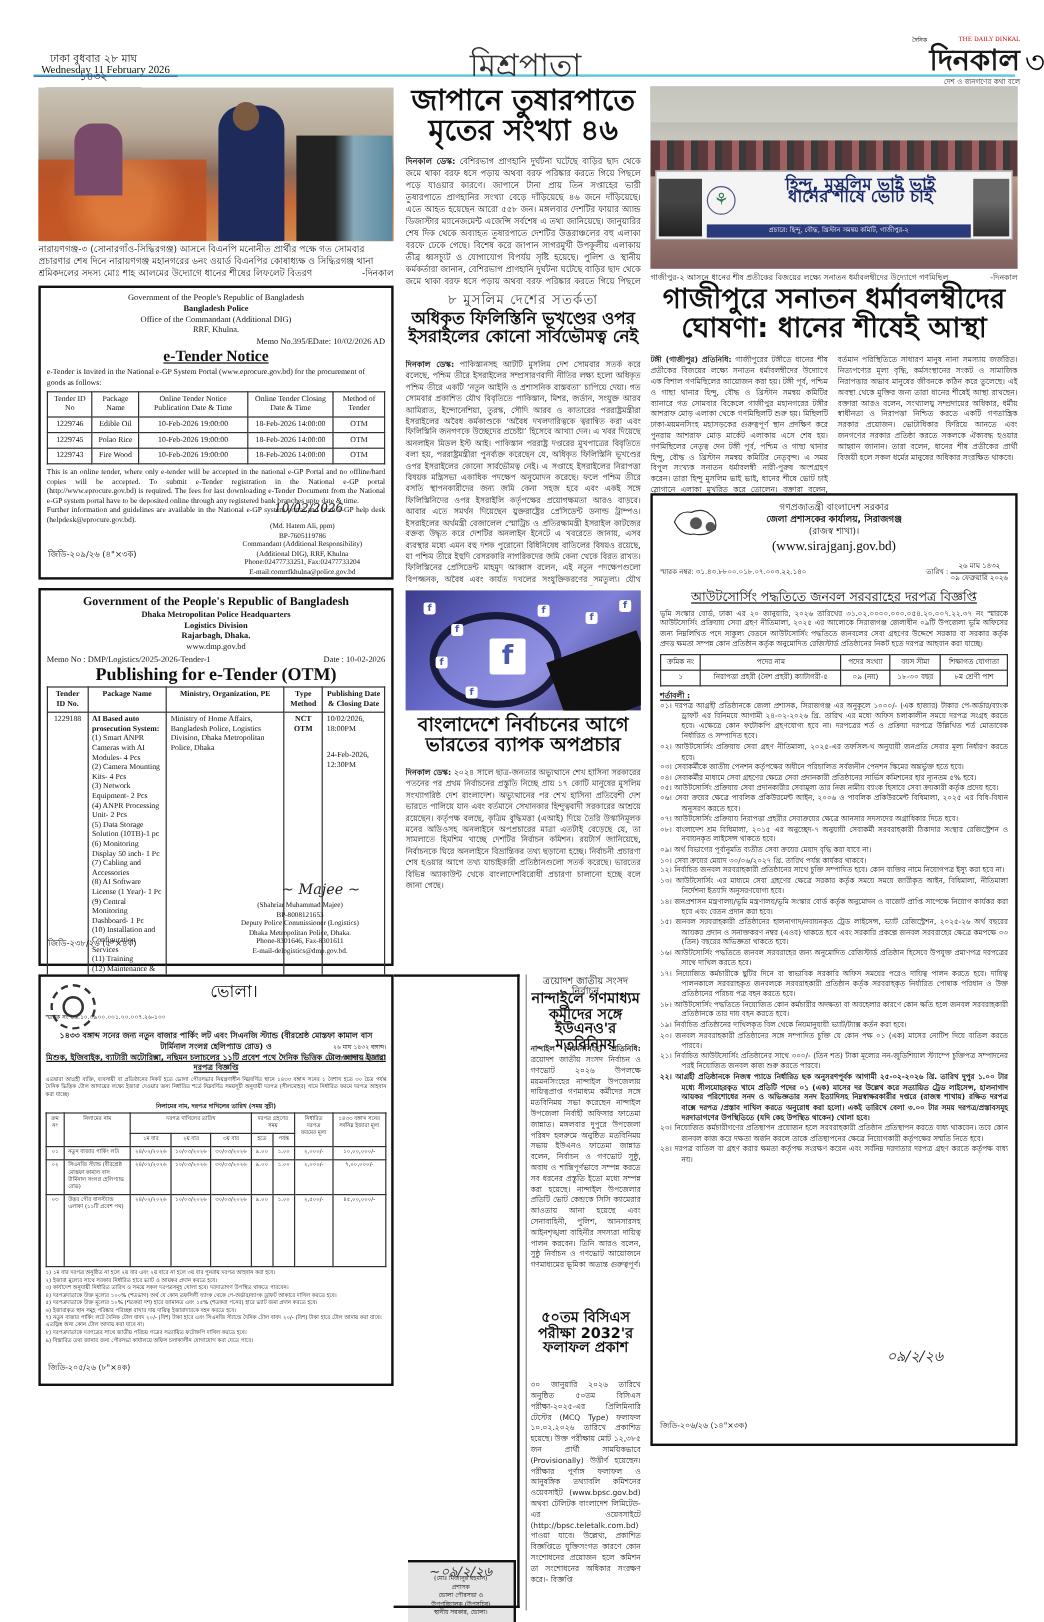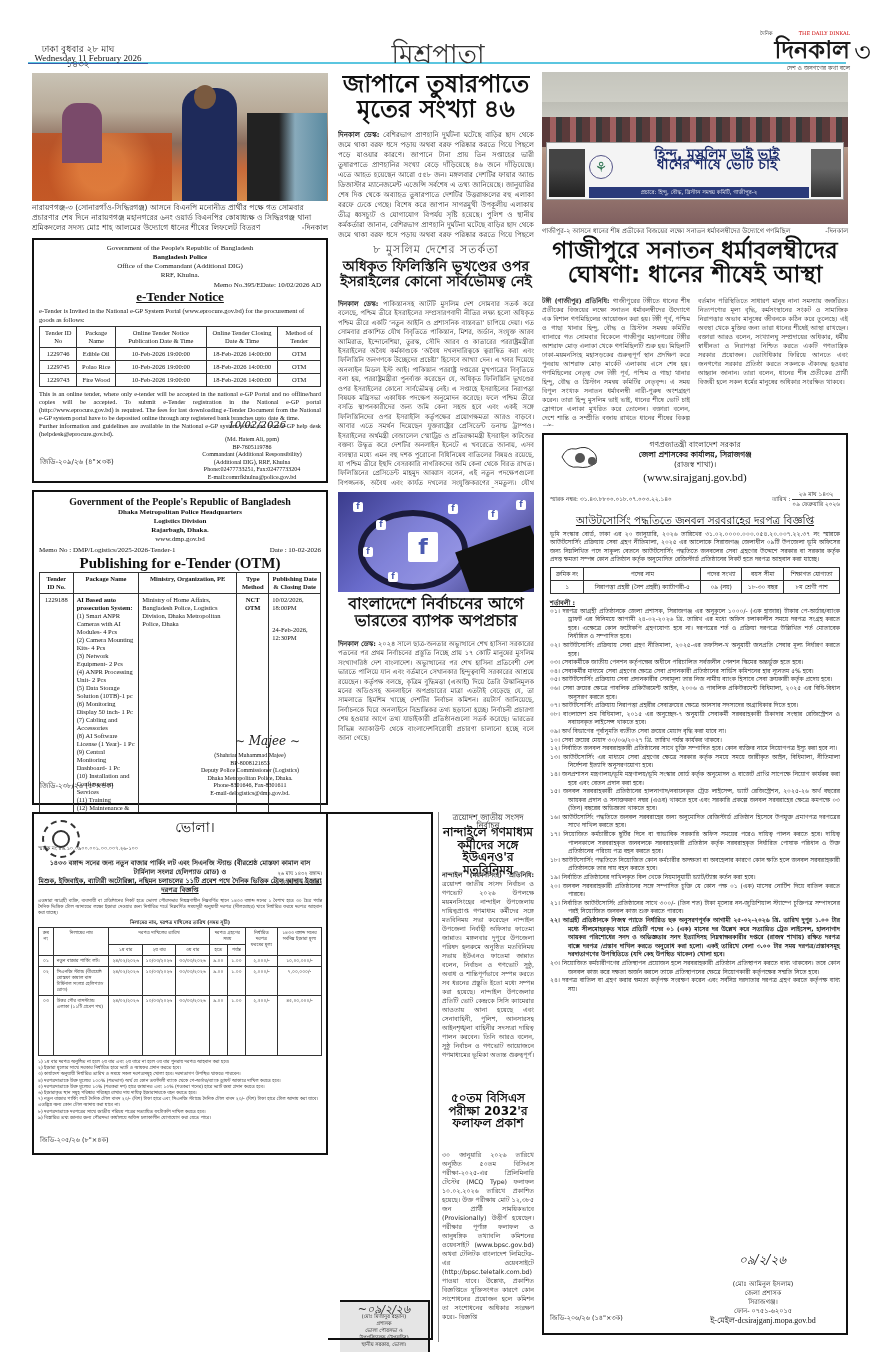--- a/index.html
+++ b/index.html
@@ -317,21 +317,21 @@
 <div class="abs caption" style="left:542px;top:226px;width:306px;font-size:6.5px">
   <span>গাজীপুর-২ আসনে ধানের শীষ প্রতীকের বিজয়ের লক্ষ্যে সনাতন ধর্মাবলম্বীদের উদ্যোগে গণমিছিল</span>
   <span style="float:right">-দিনকাল</span>
 </div>
 <div class="abs headline" style="left:542px;top:238px;width:306px;font-size:23px">গাজীপুরে সনাতন ধর্মাবলম্বীদের ঘোষণা: ধানের শীষেই আস্থা</div>
 <div class="abs body-text" style="left:542px;top:296px;width:148px;height:130px;overflow:hidden;font-size:6.3px;line-height:9px">
   <b>টঙ্গী (গাজীপুর) প্রতিনিধি:</b> <span>গাজীপুরের টঙ্গীতে ধানের শীষ প্রতীকের বিজয়ের লক্ষ্যে সনাতন ধর্মাবলম্বীদের উদ্যোগে এক বিশাল গণমিছিলের আয়োজন করা হয়। টঙ্গী পূর্ব, পশ্চিম ও গাছা থানার হিন্দু, বৌদ্ধ ও খ্রিস্টান সমন্বয় কমিটির ব্যানারে গত সোমবার বিকেলে গাজীপুর মহানগরের টঙ্গীর আশরাফ মোড় এলাকা থেকে গণমিছিলটি শুরু হয়। মিছিলটি ঢাকা-ময়মনসিংহ মহাসড়কের গুরুত্বপূর্ণ স্থান প্রদক্ষিণ করে পুনরায় আশরাফ মোড় মার্কেট এলাকায় এসে শেষ হয়। গণমিছিলের নেতৃত্ব দেন টঙ্গী পূর্ব, পশ্চিম ও গাছা থানার হিন্দু, বৌদ্ধ ও খ্রিস্টান সমন্বয় কমিটির নেতৃবৃন্দ। এ সময় বিপুল সংখ্যক সনাতন ধর্মাবলম্বী নারী-পুরুষ অংশগ্রহণ করেন। তারা হিন্দু মুসলিম ভাই ভাই, ধানের শীষে ভোট চাই স্লোগানে এলাকা মুখরিত করে তোলেন। বক্তারা বলেন, দেশে শান্তি ও সম্প্রীতি বজায় রাখতে ধানের শীষের বিকল্প নেই।</span>
 </div>
 <div class="abs body-text" style="left:698px;top:296px;width:150px;height:130px;overflow:hidden;font-size:6.3px;line-height:9px">বর্তমান পরিস্থিতিতে সাধারণ মানুষ নানা সমস্যায় জর্জরিত। নিত্যপণ্যের মূল্য বৃদ্ধি, কর্মসংস্থানের সংকট ও সামাজিক নিরাপত্তার অভাব মানুষের জীবনকে কঠিন করে তুলেছে। এই অবস্থা থেকে মুক্তির জন্য তারা ধানের শীষেই আস্থা রাখছেন। বক্তারা আরও বলেন, সংখ্যালঘু সম্প্রদায়ের অধিকার, ধর্মীয় স্বাধীনতা ও নিরাপত্তা নিশ্চিত করতে একটি গণতান্ত্রিক সরকার প্রয়োজন। ভোটাধিকার ফিরিয়ে আনতে এবং জনগণের সরকার প্রতিষ্ঠা করতে সকলকে ঐক্যবদ্ধ হওয়ার আহ্বান জানান। তারা বলেন, ধানের শীষ প্রতীকের প্রার্থী বিজয়ী হলে সকল ধর্মের মানুষের অধিকার সংরক্ষিত থাকবে।</div>
 
-<div class="abs notice" style="left:542px;top:433px;width:306px;height:902px;font-family:'DejaVu Sans',sans-serif;padding:5px 6px">
+<div class="abs notice" style="left:542px;top:411px;width:306px;height:794px;font-family:'DejaVu Sans',sans-serif;padding:5px 6px">
   <div class="abs" style="left:14px;top:8px;width:44px;height:28px">
     <svg width="44" height="28" viewBox="0 0 44 28">
         <path d="M4 14 Q8 4 18 6 Q28 2 34 8 Q40 12 38 20 Q30 26 20 24 Q10 26 4 14Z" fill="none" stroke="#333" stroke-width="1"></path>
         <circle cx="22" cy="15" r="5" fill="#555"></circle>
         <circle cx="34" cy="18" r="4" fill="#555"></circle>
       </svg>
   </div>
   <div class="center" style="font-size:7.5px;line-height:10px">গণপ্রজাতন্ত্রী বাংলাদেশ সরকার</div>
   <div class="center bold" style="font-size:7.5px;line-height:10px">জেলা প্রশাসকের কার্যালয়, সিরাজগঞ্জ</div>
   <div class="center" style="font-size:7.5px;line-height:10px">(রাজস্ব শাখা)।</div>
@@ -386,21 +386,14 @@
     <div>১৭। নিয়োজিত কর্মচারীকে ছুটির দিনে বা স্বাভাবিক সরকারি অফিস সময়ের পরেও দায়িত্ব পালন করতে হবে। দায়িত্ব পালনকালে সরবরাহকৃত জনবলকে সরবরাহকারী প্রতিষ্ঠান কর্তৃক সরবরাহকৃত নির্ধারিত পোষাক পরিধান ও উক্ত প্রতিষ্ঠানের পরিচয় পত্র বহন করতে হবে।</div>
     <div>১৮। আউটসোর্সিং পদ্ধতিতে নিয়োজিত কোন কর্মচারীর অদক্ষতা বা অবহেলার কারণে কোন ক্ষতি হলে জনবল সরবরাহকারী প্রতিষ্ঠানকে তার দায় বহন করতে হবে।</div>
     <div>১৯। নির্বাচিত প্রতিষ্ঠানের দাখিলকৃত বিল থেকে নিয়মানুযায়ী ভ্যাট/ট্যাক্স কর্তন করা হবে।</div>
     <div>২০। জনবল সরবরাহকারী প্রতিষ্ঠানের সঙ্গে সম্পাদিত চুক্তি যে কোন পক্ষ ০১ (এক) মাসের নোটিশ দিয়ে বাতিল করতে পারবে।</div>
     <div>২১। নির্বাচিত আউটসোর্সিং প্রতিষ্ঠানের সাথে ৩০০/- (তিন শত) টাকা মূল্যের নন-জুডিশিয়াল স্ট্যাম্পে চুক্তিপত্র সম্পাদনের পরই নিয়োজিত জনবল কাজ শুরু করতে পারবে।</div>
     <div class="bold">২২। আগ্রহী প্রতিষ্ঠানকে নিজস্ব প্যাডে নির্ধারিত ছক অনুসরণপূর্বক আগামী ২৫-০২-২০২৬ খ্রি. তারিখ দুপুর ১.০০ টার মধ্যে সীলমোহরকৃত খামে প্রতিটি পদের ০১ (এক) মাসের দর উল্লেখ করে সত্যায়িত ট্রেড লাইসেন্স, হালনাগাদ আয়কর পরিশোধের সনদ ও অভিজ্ঞতার সনদ ইত্যাদিসহ নিম্নস্বাক্ষরকারীর দপ্তরে (রাজস্ব শাখায়) রক্ষিত দরপত্র বাক্সে দরপত্র /প্রস্তাব দাখিল করতে অনুরোধ করা হলো। একই তারিখে বেলা ৩.০০ টার সময় দরপত্র/প্রস্তাবসমূহ দরদাতাগণের উপস্থিতিতে (যদি কেহ উপস্থিত থাকেন) খোলা হবে।</div>
     <div>২৩। নিয়োজিত কর্মচারীগণের প্রতিস্থাপন প্রয়োজন হলে সরবরাহকারী প্রতিষ্ঠান প্রতিস্থাপন করতে বাধ্য থাকবেন। তবে কোন জনবল কাজ করে দক্ষতা অর্জন করলে তাকে প্রতিস্থাপনের ক্ষেত্রে নিয়োগকারী কর্তৃপক্ষের সম্মতি নিতে হবে।</div>
     <div>২৪। দরপত্র বাতিল বা গ্রহণ করার ক্ষমতা কর্তৃপক্ষ সংরক্ষণ করেন এবং সর্বনিম্ন দরদাতার দরপত্র গ্রহণ করতে কর্তৃপক্ষ বাধ্য নয়।</div>
   </div>
   <div class="abs sig" style="right:60px;bottom:68px;font-size:12px">০৯/২/২৬</div>
-  <div class="abs center" style="right:8px;bottom:8px;width:150px;font-size:6.5px;line-height:9px">
-    <div>(মোঃ আমিনুল ইসলাম)</div>
-    <div>জেলা প্রশাসক</div>
-    <div>সিরাজগঞ্জ।</div>
-    <div>ফোন- ০৭৫১-৬২০১৫</div>
-    <div style="font-family:'Liberation Serif',serif;font-size:8px">ই-মেইল-dcsirajganj.mopa.gov.bd</div>
-  </div>
   <div class="abs" style="left:6px;bottom:10px;font-size:6.5px">জিডি-২০৬/২৬ (১৪"×৩ক)</div>
 </div>
 
 </body></html>

